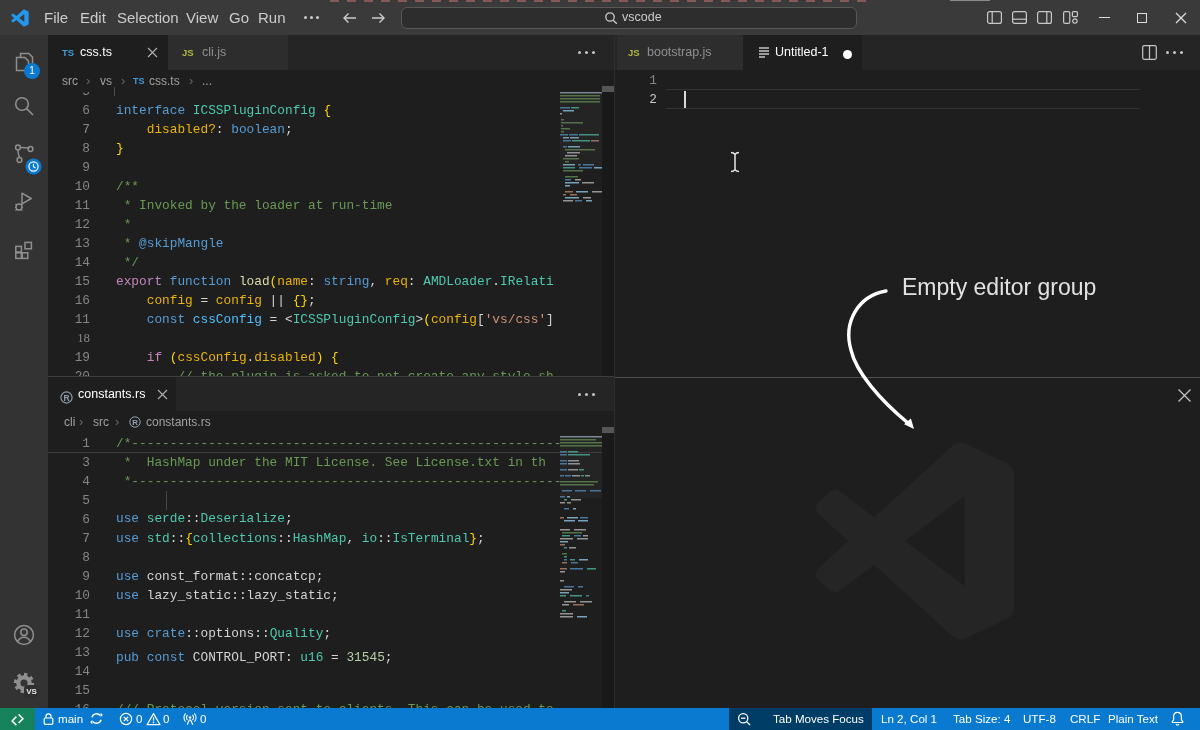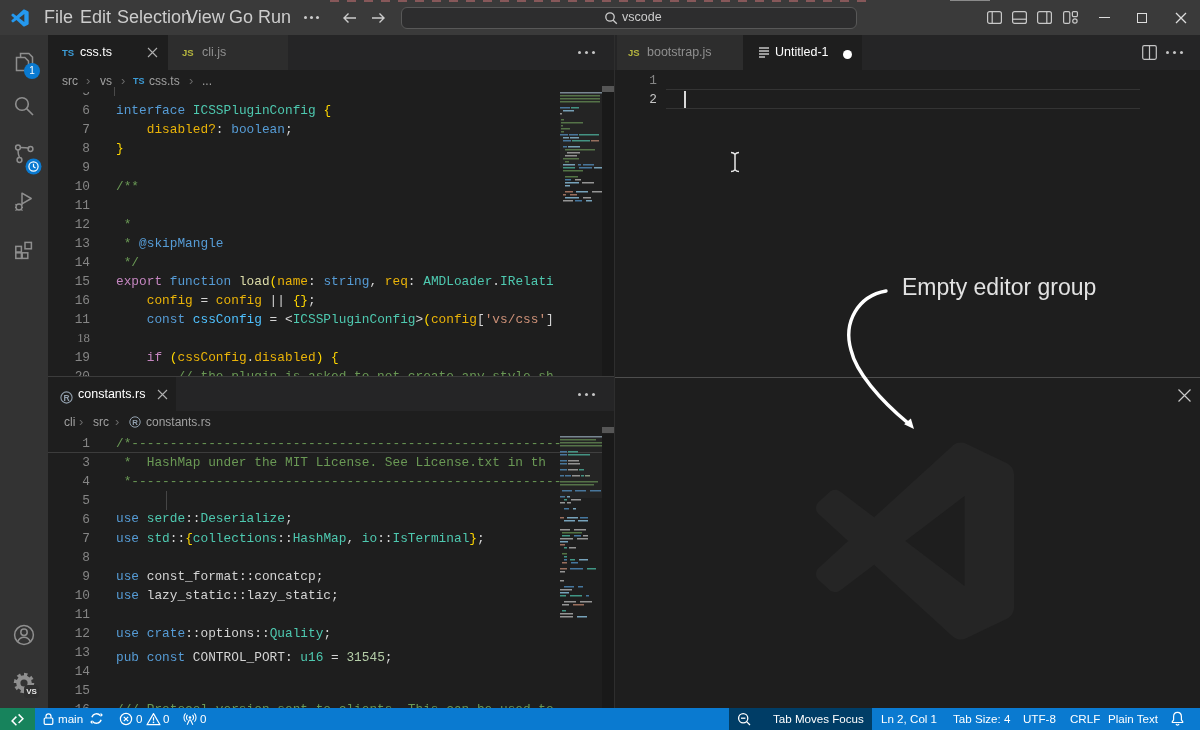--- a/index.html
+++ b/index.html
@@ -2,21 +2,21 @@
 <html><head><meta charset="utf-8"><style>
 * { margin:0; padding:0; box-sizing:border-box; }
 html,body { width:1200px; height:730px; }
 body { position:relative; background:#1e1e1e; font-family:"Liberation Sans",sans-serif; overflow:hidden; }
 .abs { position:absolute; }
 .mono { font-family:"Liberation Mono",monospace; font-size:12.8px; line-height:19px; white-space:pre; }
 .num { font-family:"Liberation Mono",monospace; font-size:12.8px; line-height:19px; color:#858585; text-align:right; }
 .k { color:#569cd6; } .ct { color:#c586c0; } .t { color:#4ec9b0; } .v { color:#eab308; }
 .cv { color:#4fc1ff; } .f { color:#dcdcaa; } .s { color:#ce9178; } .n { color:#b5cea8; }
 .c { color:#6a9955; } .w { color:#d4d4d4; } .g { color:#ffd700; }
-.menu { color:#cccccc; font-size:18px; line-height:35px; }
+.menu { color:#cccccc; font-size:15px; line-height:35px; }
 .stat { color:#ffffff; font-size:11.6px; line-height:22px; }
 .bc { color:#a0a0a0; font-size:12px; line-height:22px; }
 .bcsep { color:#6a6a6a; font-size:13px; line-height:22px; }
 .tabname { font-size:12.5px; line-height:35px; }
 </style></head><body>
 <div class="abs" style="left:0;top:0;width:1200px;height:35px;background:#3a3a3a;"></div>
 <div class="abs" style="left:330px;top:0;width:540px;height:1.5px;background:repeating-linear-gradient(90deg,rgba(197,112,115,0.55) 0 9px,rgba(58,58,58,0) 9px 17px);"></div>
 <div class="abs" style="left:950px;top:0;width:40px;height:1px;background:#8a8a8a;"></div>
 <svg class="abs" style="left:11px;top:9px" width="18" height="18" viewBox="-2 -2 104 104">
     <path d="M70.9119 99.3171C72.4869 99.9307 74.2828 99.8914 75.8725 99.1264L96.4608 89.2197C98.6242 88.1787 100 85.9892 100 83.5872V16.4133C100 14.0113 98.6243 11.8218 96.4609 10.7808L75.8725 0.873756C73.7862 -0.130129 71.3446 0.11576 69.5135 1.44695C69.252 1.63711 69.0028 1.84943 68.7686 2.08341L29.3551 38.0415L12.1872 25.0096C10.589 23.7965 8.35363 23.8959 6.86933 25.2461L1.36303 30.2549C-0.452552 31.9064 -0.454633 34.7627 1.35853 36.417L16.2471 50.0001L1.35853 63.5832C-0.454633 65.2375 -0.452552 68.0938 1.36303 69.7453L6.86933 74.7541C8.35363 76.1043 10.589 76.2037 12.1872 74.9906L29.3551 61.9587L68.7686 97.9168C69.3925 98.5397 70.1246 99.0104 70.9119 99.3171ZM75.0152 27.2989L45.1091 50.0001L75.0152 72.7013V27.2989Z" fill="#2498ee" fill-rule="evenodd"></path>
@@ -130,20 +130,21 @@
     <div class="abs mono" style="left:68px;top:9px;"><span class="k">interface</span><span class="w"> </span><span class="t">ICSSPluginConfig</span><span class="w"> </span><span class="g">{</span></div>
     <div class="abs num" style="left:0;top:28px;width:42px;">7</div>
     <div class="abs mono" style="left:68px;top:28px;"><span class="w">    </span><span class="v">disabled?</span><span class="w">: </span><span class="k">boolean</span><span class="w">;</span></div>
     <div class="abs num" style="left:0;top:47px;width:42px;">8</div>
     <div class="abs mono" style="left:68px;top:47px;"><span class="g">}</span></div>
     <div class="abs num" style="left:0;top:66px;width:42px;">9</div>
     <div class="abs mono" style="left:68px;top:66px;"></div>
     <div class="abs num" style="left:0;top:85px;width:42px;">10</div>
     <div class="abs mono" style="left:68px;top:85px;"><span class="c">/**</span></div>
     <div class="abs num" style="left:0;top:104px;width:42px;">11</div>
+    <div class="abs mono" style="left:68px;top:104px;"><span class="c"> * Invoked by the loader at run-time</span></div>
     <div class="abs num" style="left:0;top:123px;width:42px;">12</div>
     <div class="abs mono" style="left:68px;top:123px;"><span class="c"> *</span></div>
     <div class="abs num" style="left:0;top:142px;width:42px;">13</div>
     <div class="abs mono" style="left:68px;top:142px;"><span class="c"> * </span><span class="k">@skipMangle</span></div>
     <div class="abs num" style="left:0;top:161px;width:42px;">14</div>
     <div class="abs mono" style="left:68px;top:161px;"><span class="c"> */</span></div>
     <div class="abs num" style="left:0;top:180px;width:42px;">15</div>
     <div class="abs mono" style="left:68px;top:180px;"><span class="ct">export</span><span class="w"> </span><span class="k">function</span><span class="w"> </span><span class="f">load</span><span class="g">(</span><span class="v">name</span><span class="w">: </span><span class="k">string</span><span class="w">, </span><span class="v">req</span><span class="w">: </span><span class="t">AMDLoader</span><span class="w">.</span><span class="t">IRelati</span></div>
     <div class="abs num" style="left:0;top:199px;width:42px;">16</div>
     <div class="abs mono" style="left:68px;top:199px;"><span class="w">    </span><span class="v">config</span><span class="w"> = </span><span class="v">config</span><span class="w"> || </span><span class="g">{}</span><span class="w">;</span></div>

